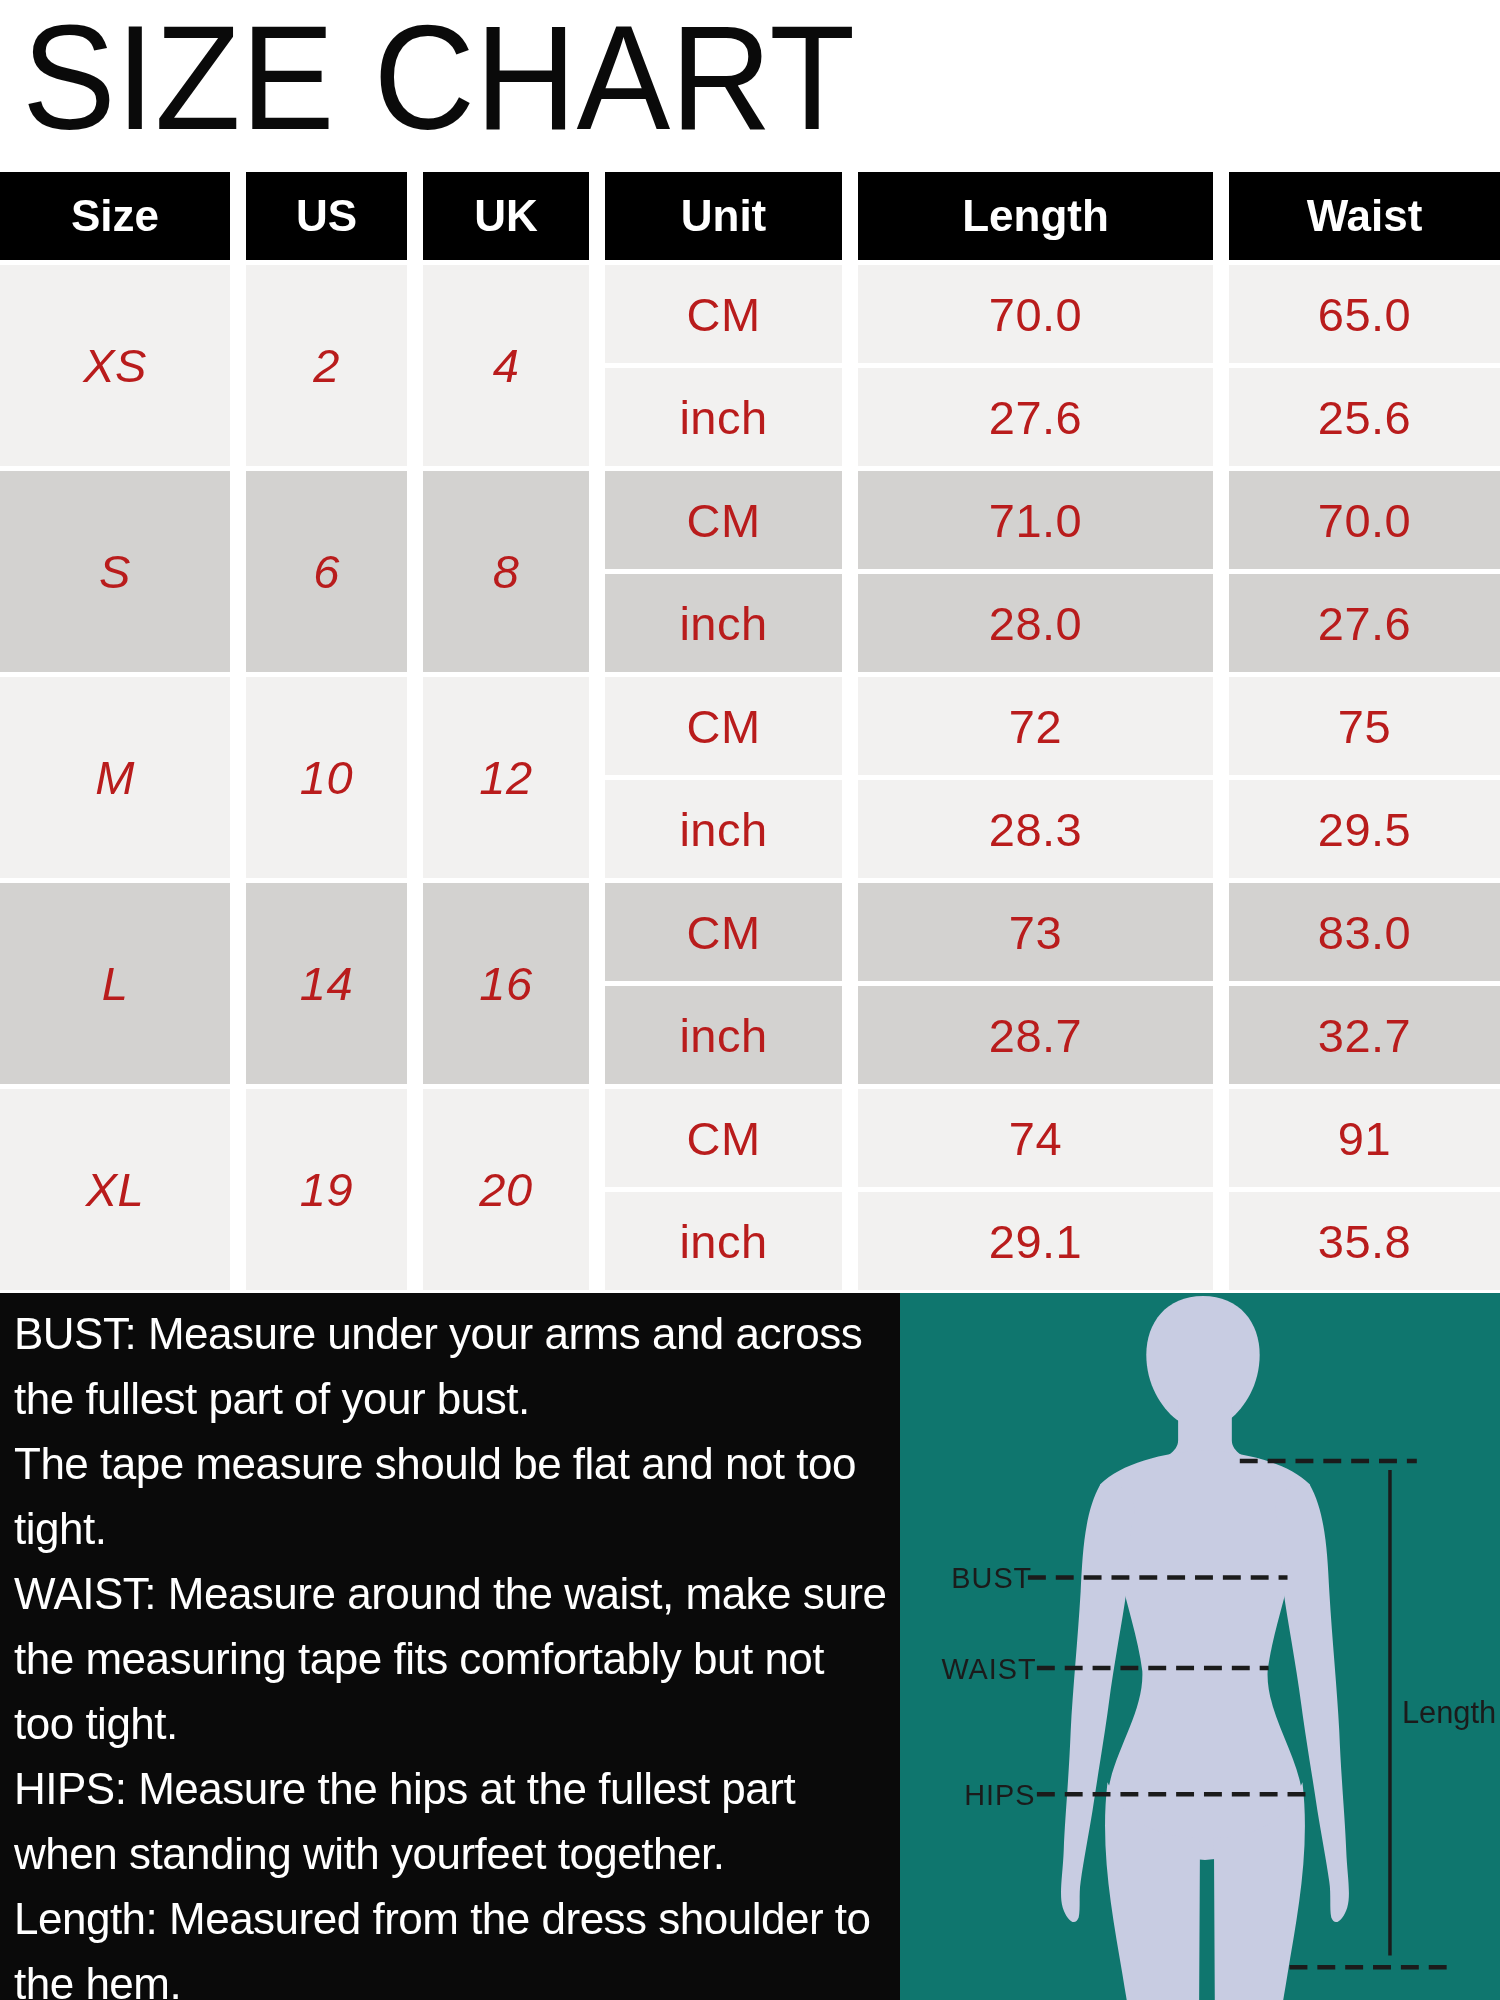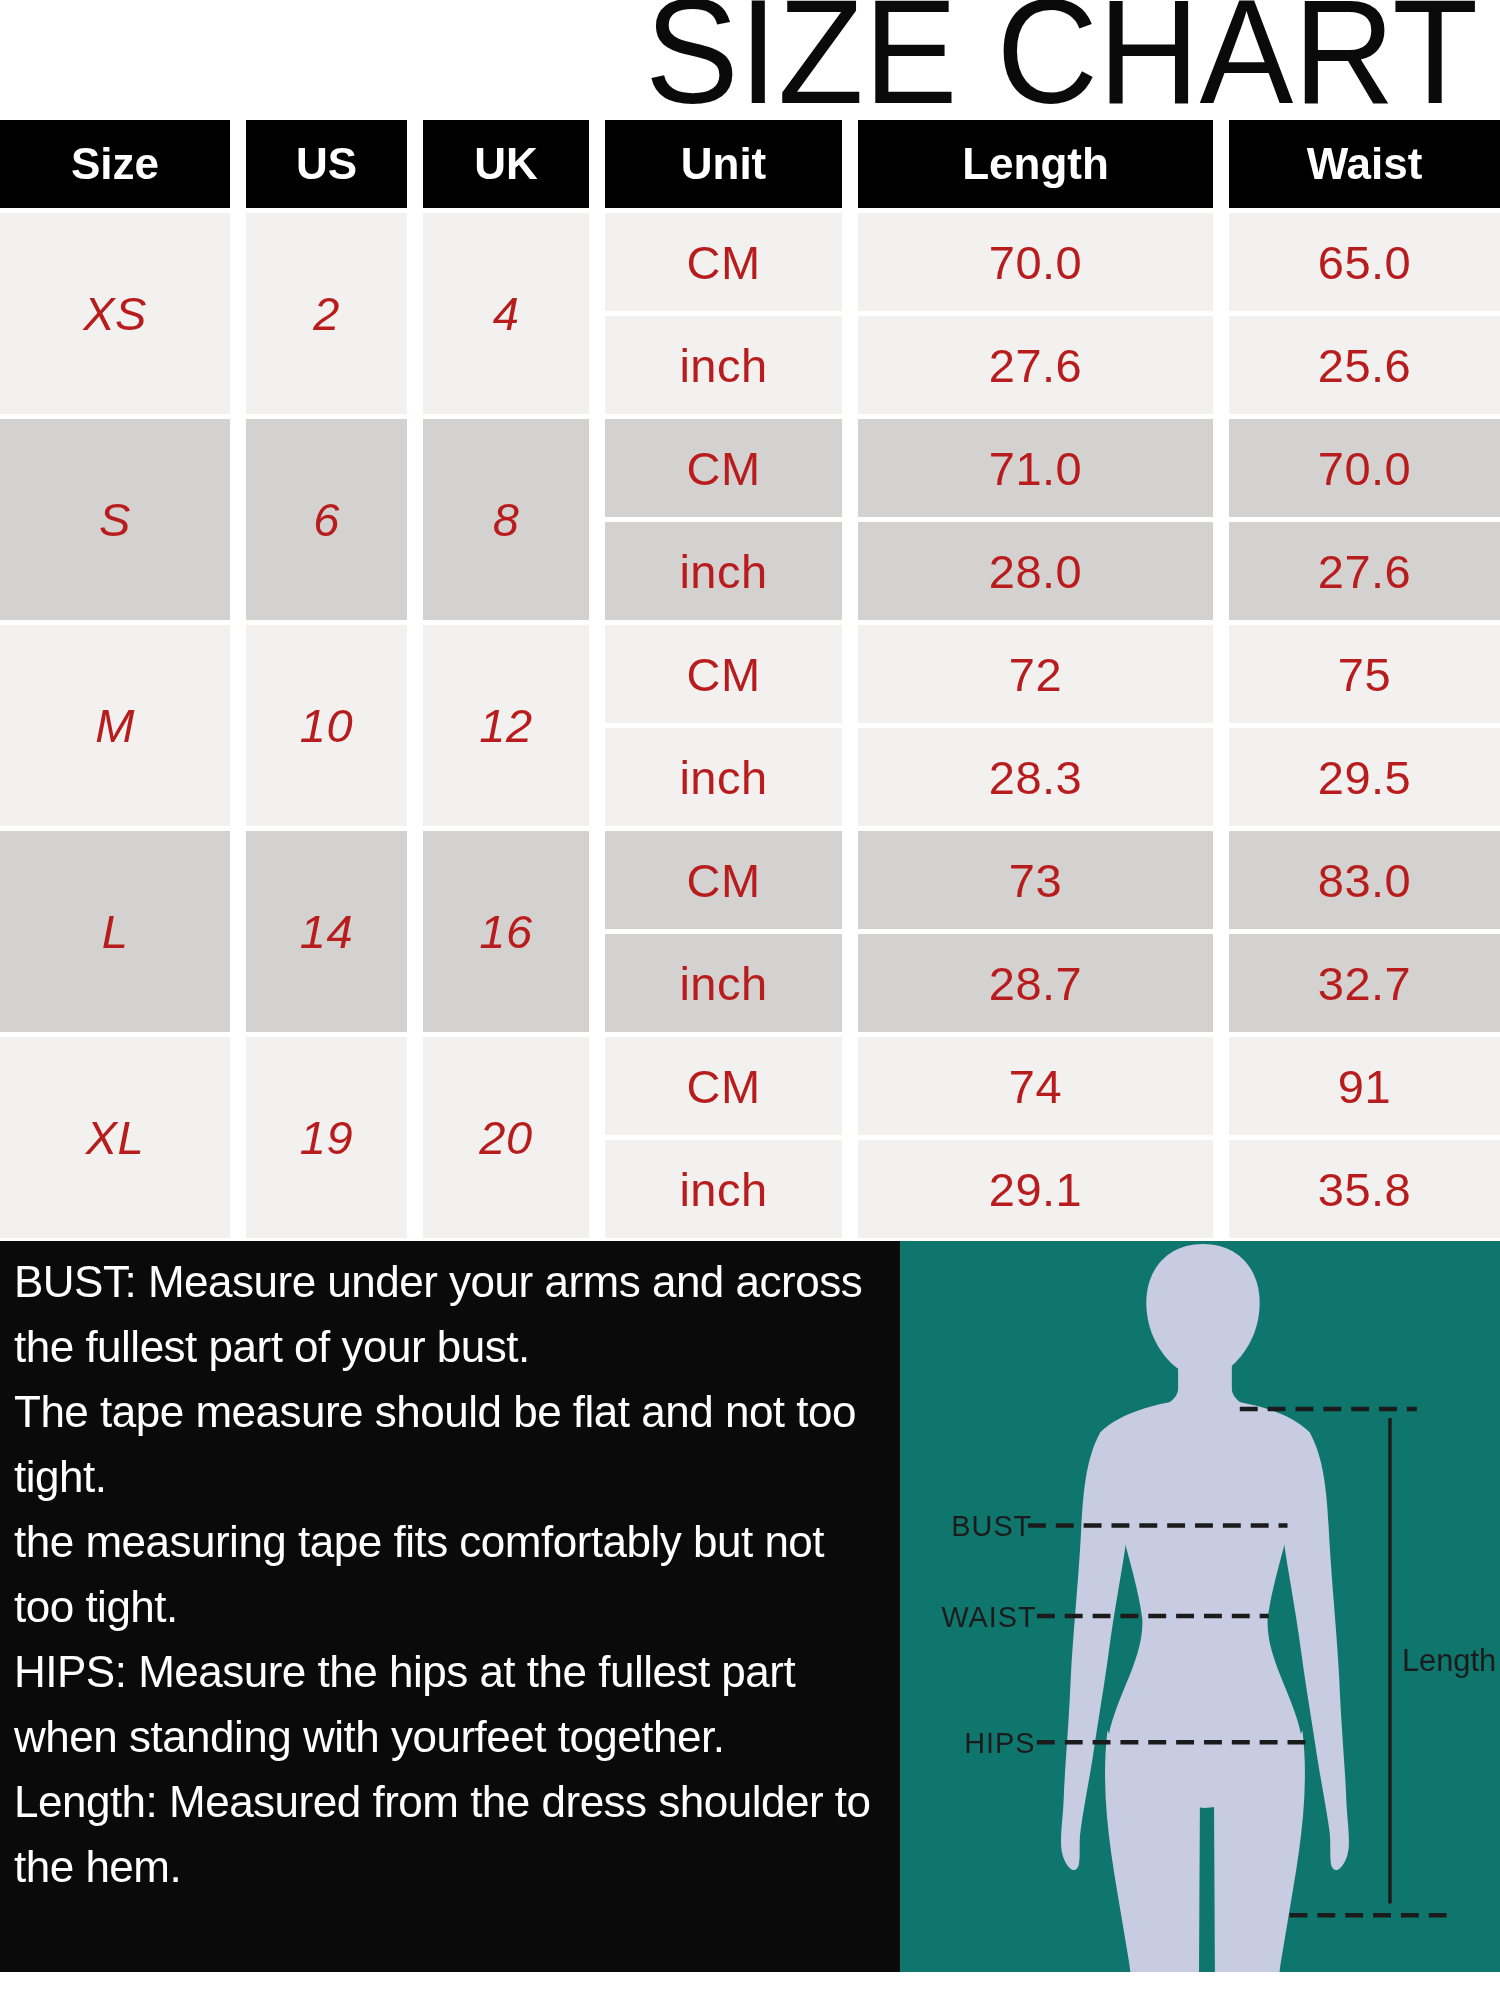--- a/index.html
+++ b/index.html
@@ -4,22 +4,22 @@
 <style>
   html, body { margin: 0; padding: 0; }
   body {
     width: 1500px; height: 2000px;
     background: #ffffff;
     font-family: "Liberation Sans", sans-serif;
     overflow: hidden;
   }
   
   .title-wrap {
-    height: 120px;
-    display: flex; align-items: center; justify-content: flex-end;
+    height: 172px;
+    display: flex; align-items: center; justify-content: flex-start;
   }
   .page-title {
     font-size: 148px; line-height: 1; font-weight: 400;
     color: #0a0a0a; white-space: nowrap;
     transform: scaleX(0.95); transform-origin: center;
     margin-top: -16px; letter-spacing: 0;
   }
   
   .size-grid {
     display: grid;
@@ -129,20 +129,21 @@
   <div class="cell light">35.8</div>
 </div>
 
 <div class="bottom">
 
   <div class="instruction-panel">
     <div class="iline">BUST: Measure under your arms and across</div>
     <div class="iline">the fullest part of your bust.</div>
     <div class="iline">The tape measure should be flat and not too</div>
     <div class="iline">tight.</div>
+    <div class="iline">WAIST: Measure around the waist, make sure</div>
     <div class="iline">the measuring tape fits comfortably but not</div>
     <div class="iline">too tight.</div>
     <div class="iline">HIPS: Measure the hips at the fullest part</div>
     <div class="iline">when standing with yourfeet together.</div>
     <div class="iline">Length: Measured from the dress shoulder to</div>
     <div class="iline">the hem.</div>
   </div>
 
   <div class="figure-area">
     <svg width="600" height="731" viewBox="0 0 600 735" xmlns="http://www.w3.org/2000/svg">

